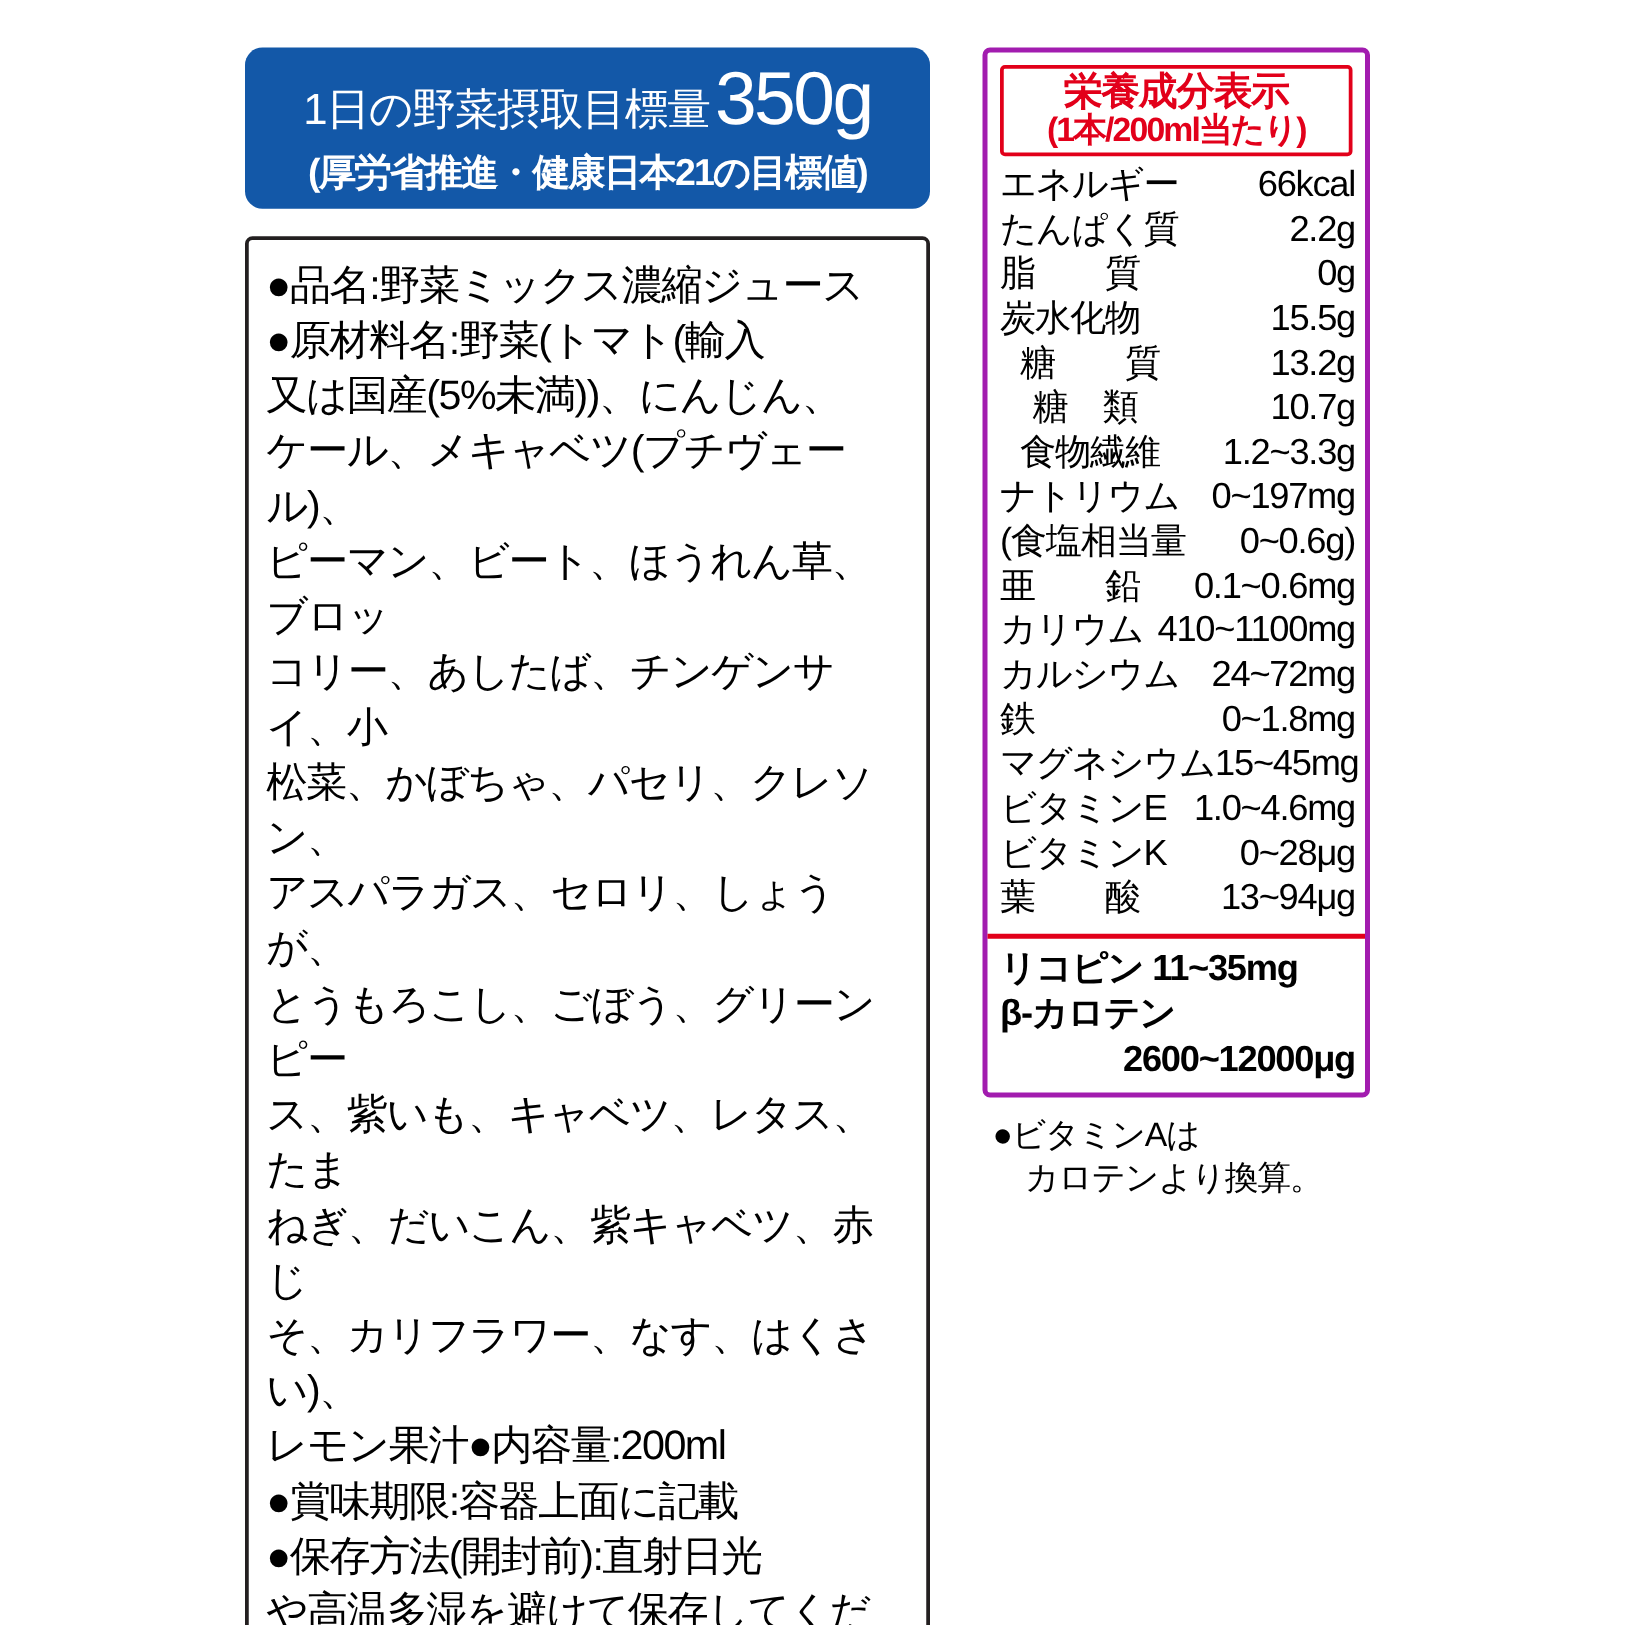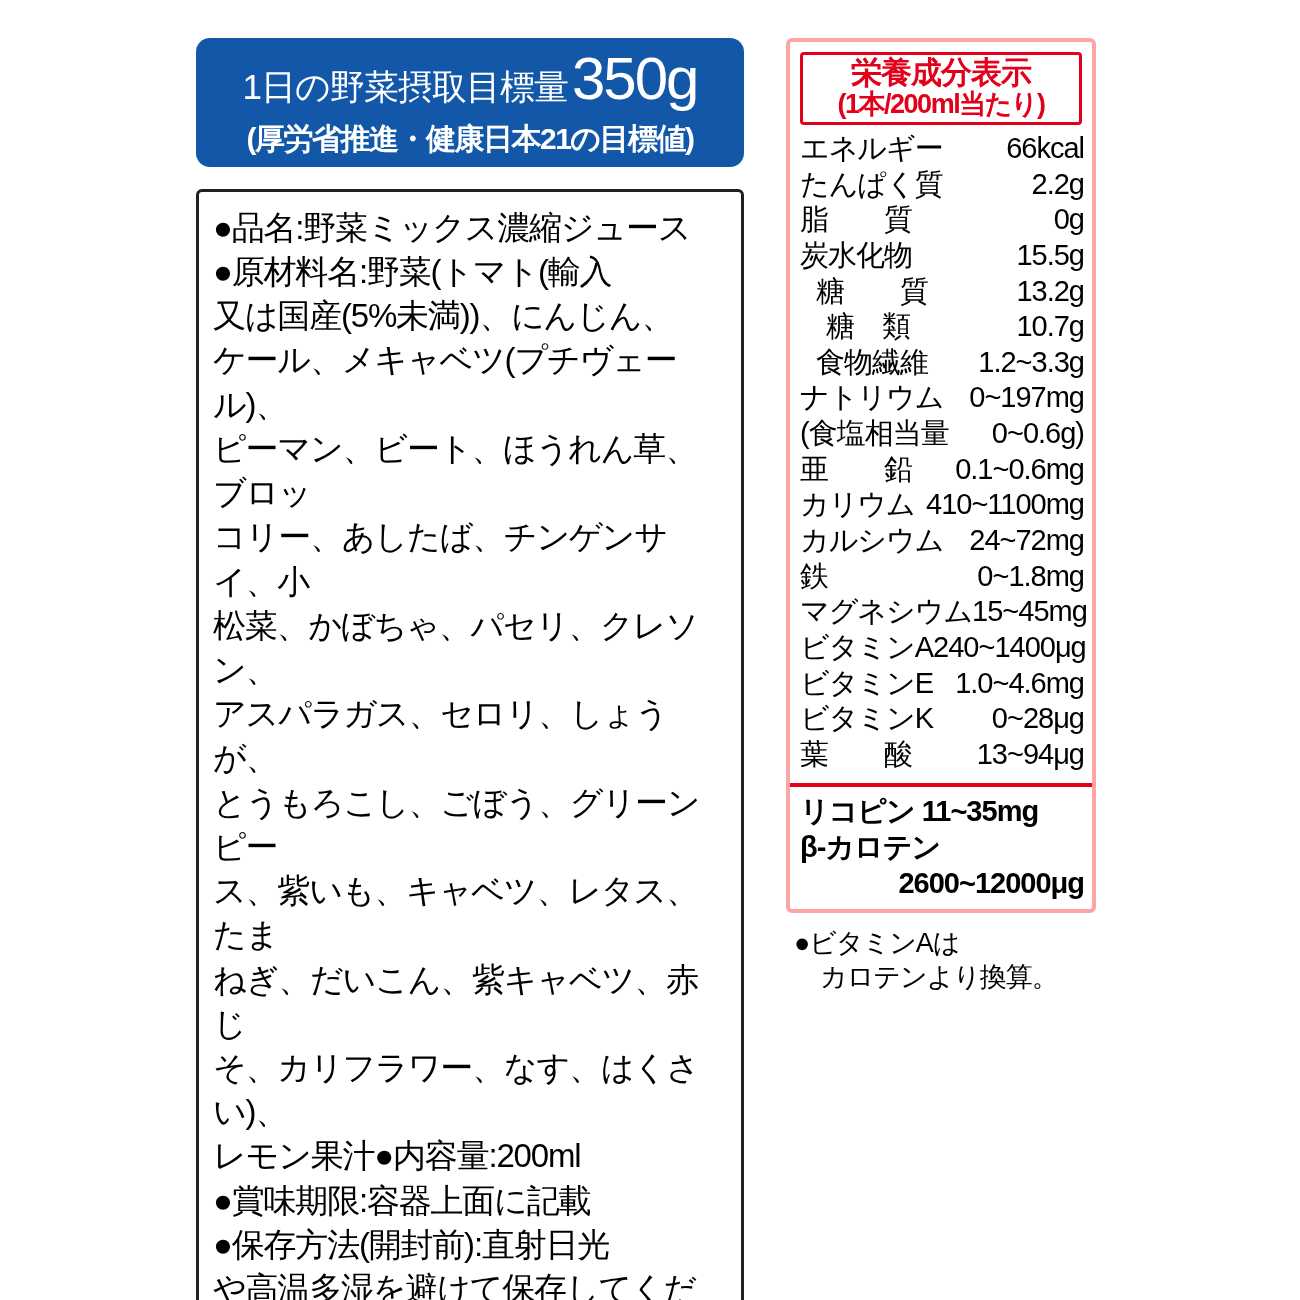--- a/index.html
+++ b/index.html
@@ -81,21 +81,21 @@
   }
 
   
   .right-col {
     position: absolute;
     left: 786px;
     top: 38px;
     width: 310px;
   }
   .nutri-box {
-    border: 4px solid #fca5a5;
+    border: 4px solid #a21caf;
     border-radius: 6px;
     box-sizing: border-box;
     width: 310px;
     padding: 0;
   }
   .nutri-header {
     border: 3px solid #e2001a;
     border-radius: 4px;
     margin: 10px 10px 6px 10px;
     text-align: center;
@@ -270,24 +270,20 @@
         <div class="nrow">
           <span class="lbl">鉄</span>
           <span class="val">0~1.8mg</span>
         </div>
 
         <div class="nrow">
           <span class="lbl">マグネシウム</span>
           <span class="val">15~45mg</span>
         </div>
 
-        <div class="nrow">
-          <span class="lbl">ビタミンA</span>
-          <span class="val">240~1400μg</span>
-        </div>
 
         <div class="nrow">
           <span class="lbl">ビタミンE</span>
           <span class="val">1.0~4.6mg</span>
         </div>
 
         <div class="nrow">
           <span class="lbl">ビタミンK</span>
           <span class="val">0~28μg</span>
         </div>

